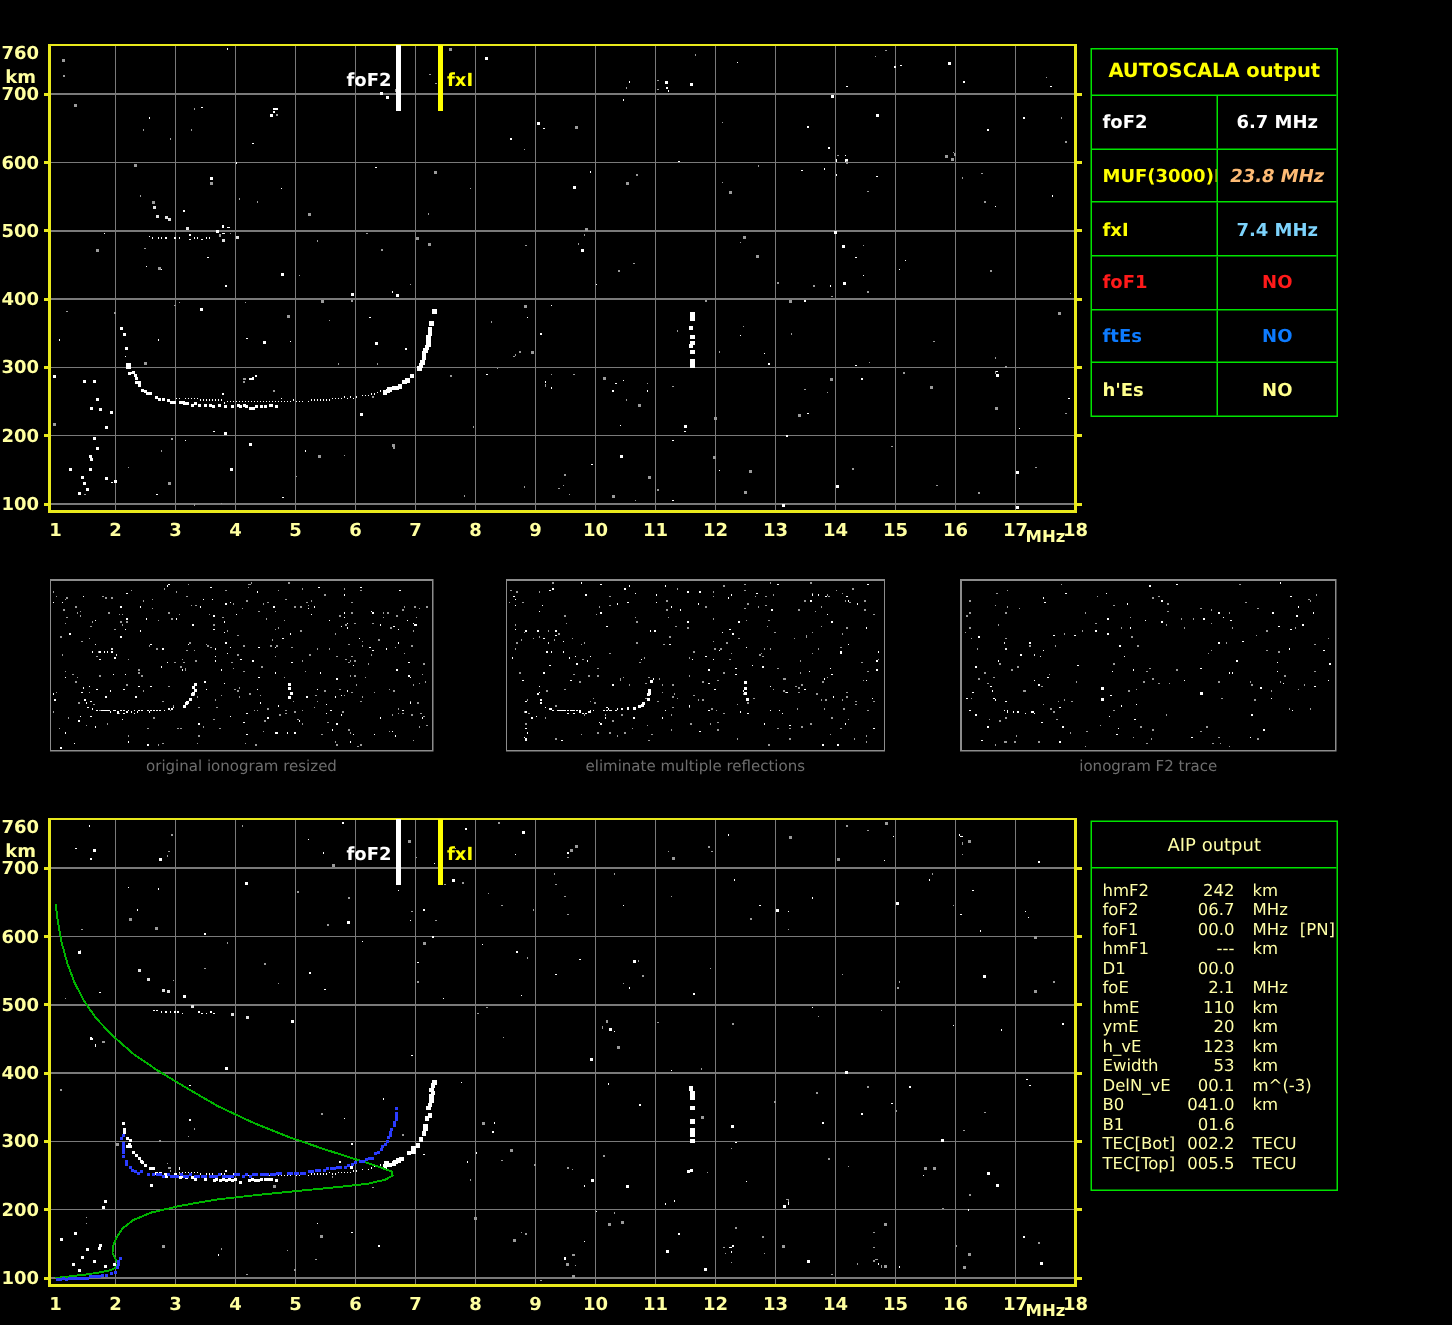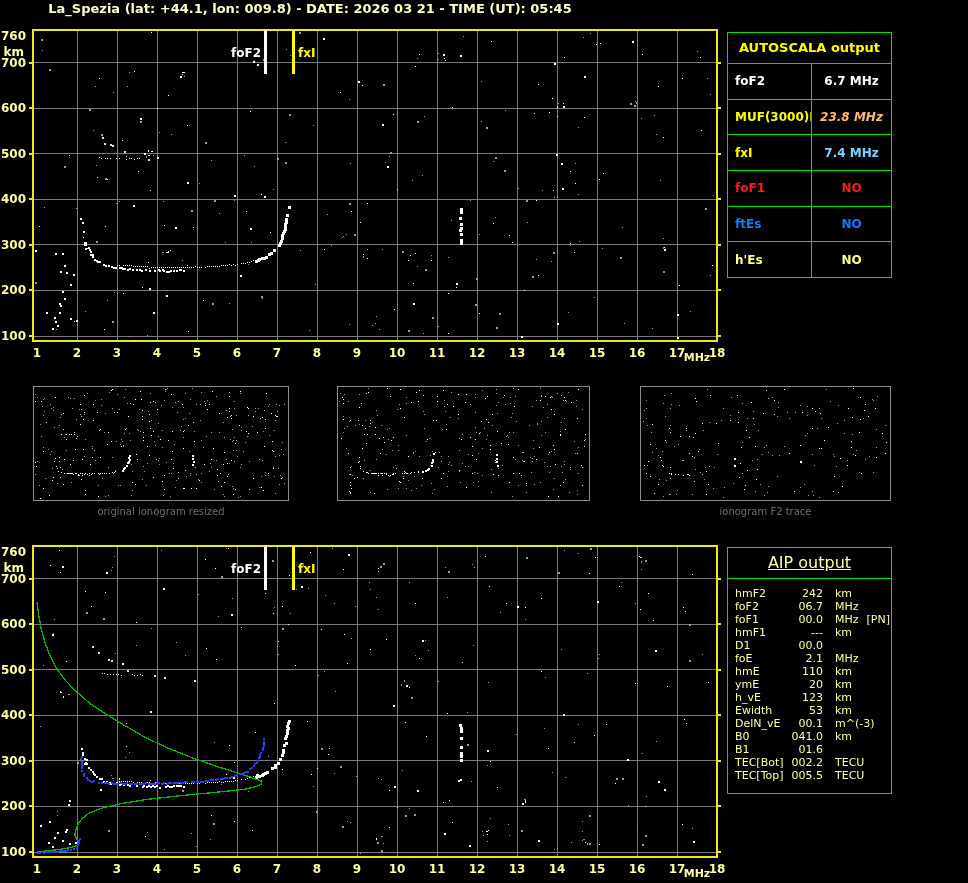--- a/index.html
+++ b/index.html
@@ -20,34 +20,33 @@
   #cap-2{left:640px;width:251px;}
   .tbl{position:absolute;left:727px;width:165px;border:1px solid #00e400;box-sizing:border-box;
        display:flex;flex-direction:column;}
   #autoscala-table{top:32px;height:246px;}
   #aip-table{top:547px;height:247px;}
   .as-header{height:30px;line-height:30px;text-align:center;font-size:13px;font-weight:bold;color:#ffff00;}
   .as-row{flex:1;display:flex;border-top:1px solid #00e400;font-size:12px;font-weight:bold;}
   .as-label{width:84px;border-right:1px solid #00e400;display:flex;align-items:center;
             padding-left:7px;box-sizing:border-box;white-space:nowrap;overflow:hidden;}
   .as-value{flex:1;display:flex;align-items:center;justify-content:center;white-space:nowrap;}
-  .aip-header{height:30px;line-height:30px;text-align:center;font-size:16px;color:#ffffa8;
-              border-bottom:1px solid #00e400;text-decoration:underline;}
+  .aip-header{height:30px;line-height:30px;text-align:center;font-size:12px;color:#ffffa8;
+              border-bottom:1px solid #00e400;}
   .aip-body{flex:1;padding:8px 0 0 7px;}
   .aip-row{display:flex;height:13px;font-size:11px;color:#ffffa8;white-space:nowrap;align-items:flex-end;}
   .aip-label{width:52px;}
   .aip-value{width:36px;text-align:right;}
   .aip-unit{margin-left:12px;}
   .aip-extra{margin-left:8px;}
 </style>
 </head>
 <body>
 
 <div class="page">
-  <div class="title">La_Spezia (lat: +44.1, lon: 009.8) - DATE: 2026 03 21 - TIME (UT): 05:45</div>
 
   <svg id="plot-top" width="725" height="345">
       <g>
         <line x1="77" y1="6" x2="77" y2="317" stroke="#7a7a7a" stroke-width="1"></line>
         <line x1="117" y1="6" x2="117" y2="317" stroke="#7a7a7a" stroke-width="1"></line>
         <line x1="157" y1="6" x2="157" y2="317" stroke="#7a7a7a" stroke-width="1"></line>
         <line x1="197" y1="6" x2="197" y2="317" stroke="#7a7a7a" stroke-width="1"></line>
         <line x1="237" y1="6" x2="237" y2="317" stroke="#7a7a7a" stroke-width="1"></line>
         <line x1="277" y1="6" x2="277" y2="317" stroke="#7a7a7a" stroke-width="1"></line>
         <line x1="317" y1="6" x2="317" y2="317" stroke="#7a7a7a" stroke-width="1"></line>
@@ -1735,20 +1734,21 @@
         <rect x="29" y="42" width="1" height="1" fill="#e0e0e0"></rect>
         <rect x="30" y="46" width="1" height="1" fill="#e0e0e0"></rect>
         <rect x="49" y="50" width="1" height="1" fill="#e0e0e0"></rect>
         <rect x="53" y="51" width="1" height="1" fill="#e0e0e0"></rect>
         <rect x="14" y="107" width="1" height="1" fill="#ffffff"></rect>
         <rect x="10" y="90" width="1" height="1" fill="#ffffff"></rect>
         <rect x="160" y="75" width="2" height="2" fill="#ffffff"></rect>
       </g>
     </svg>
   <div class="caption" id="cap-0">original ionogram resized</div>
+  <div class="caption" id="cap-1">eliminate multiple reflections</div>
   <div class="caption" id="cap-2">ionogram F2 trace</div>
 
   <svg id="plot-bottom" width="725" height="343">
       <g>
         <line x1="77" y1="6" x2="77" y2="317" stroke="#7a7a7a" stroke-width="1"></line>
         <line x1="117" y1="6" x2="117" y2="317" stroke="#7a7a7a" stroke-width="1"></line>
         <line x1="157" y1="6" x2="157" y2="317" stroke="#7a7a7a" stroke-width="1"></line>
         <line x1="197" y1="6" x2="197" y2="317" stroke="#7a7a7a" stroke-width="1"></line>
         <line x1="237" y1="6" x2="237" y2="317" stroke="#7a7a7a" stroke-width="1"></line>
         <line x1="277" y1="6" x2="277" y2="317" stroke="#7a7a7a" stroke-width="1"></line>

